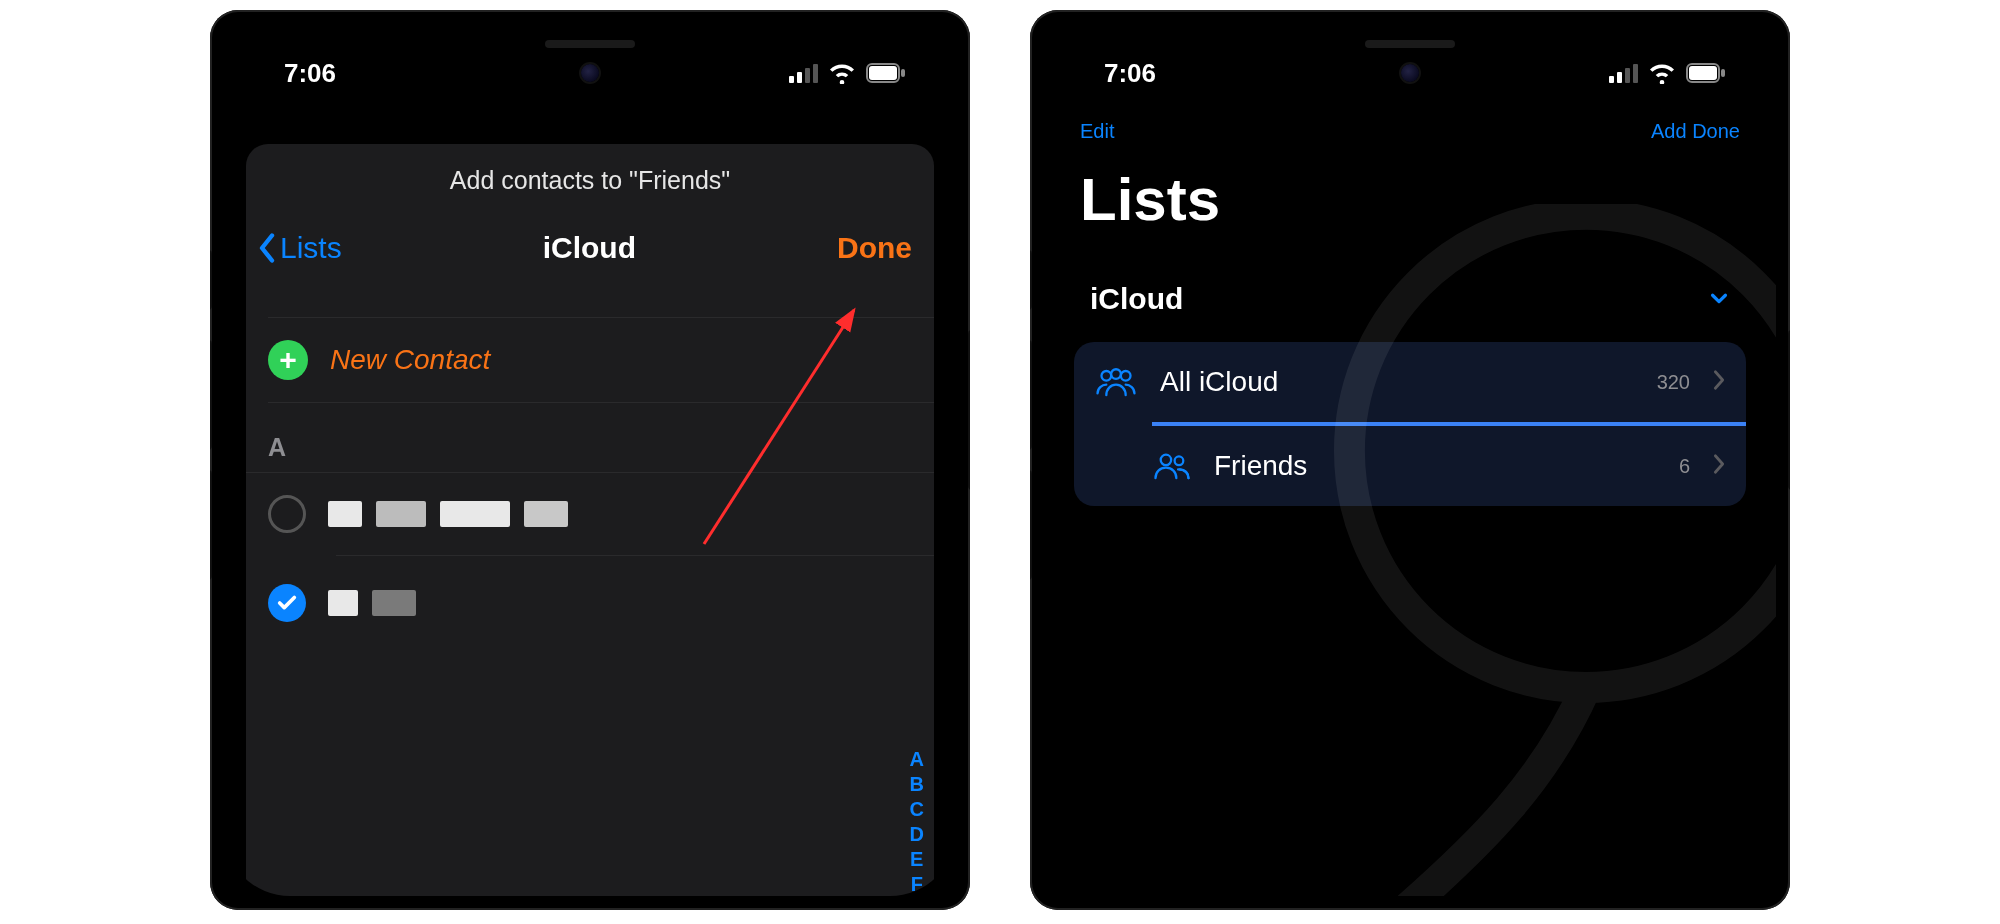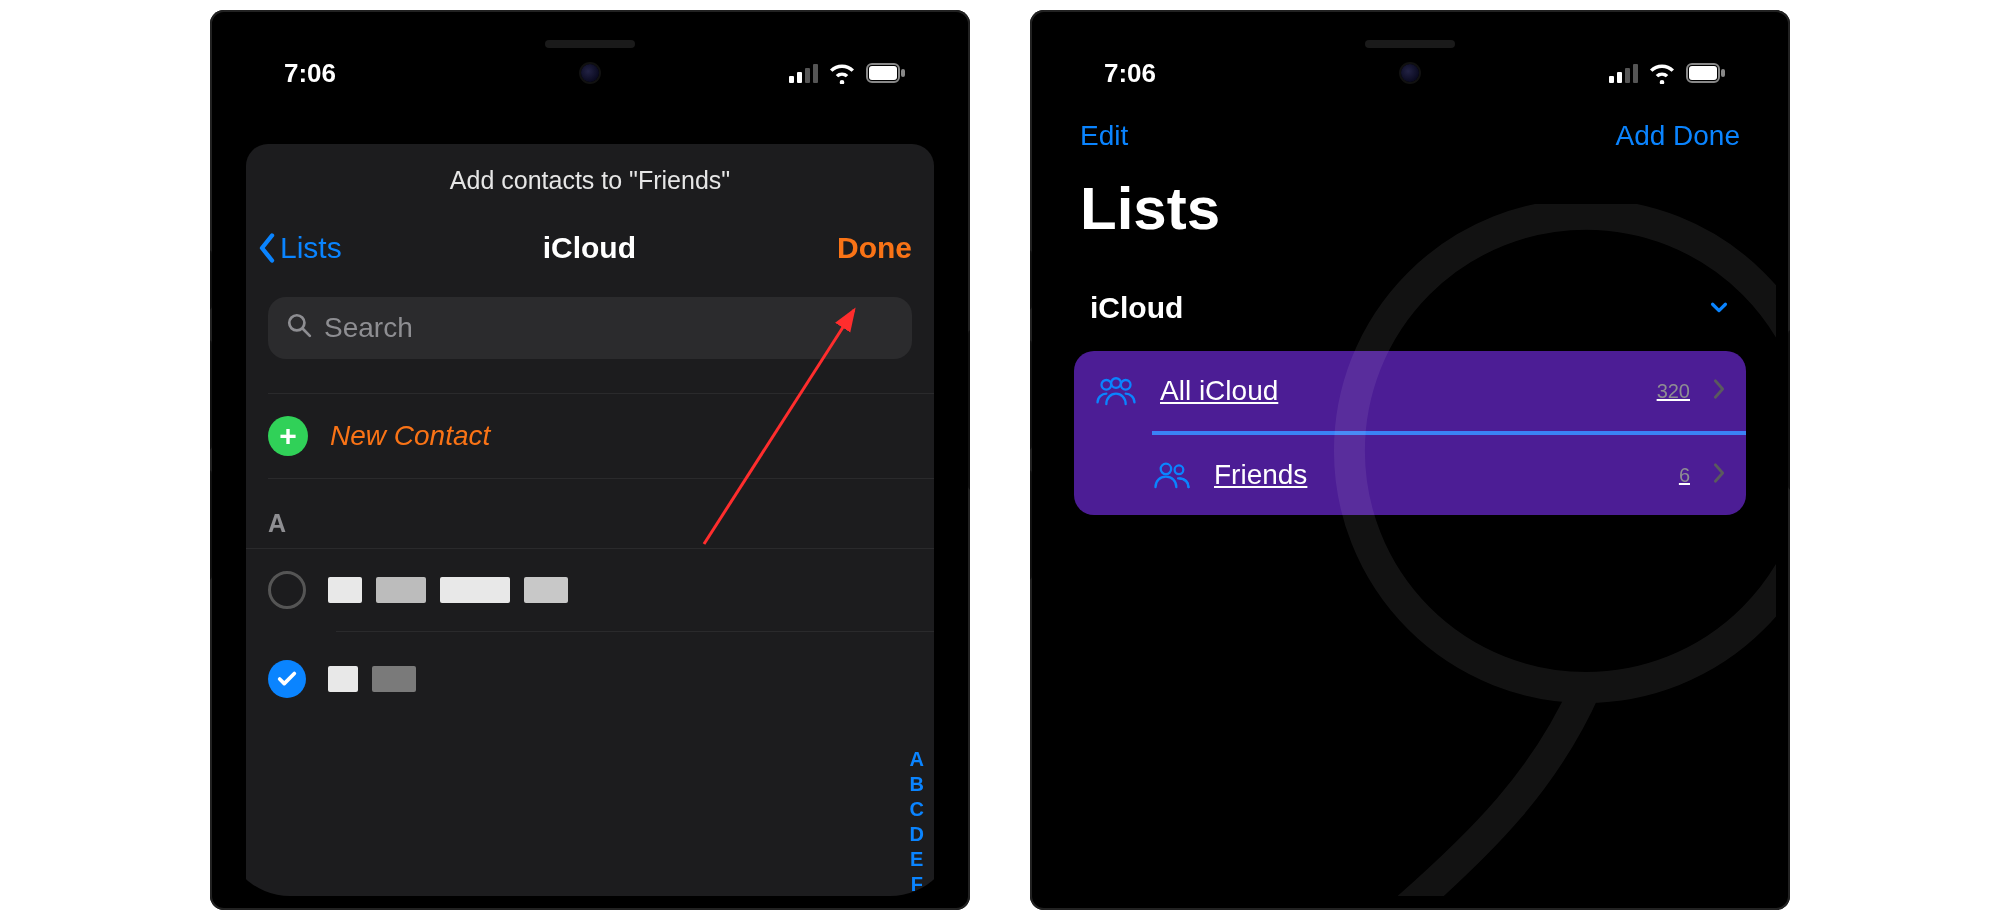--- a/index.html
+++ b/index.html
@@ -11,21 +11,21 @@
     display: flex;
     justify-content: center;
     align-items: flex-start;
     gap: 60px;
     padding-top: 10px;
   }
   .phone {
     width: 760px;
     height: 900px;
     background: #000;
-    border-radius: 14px;
+    border-radius: 28px;
     position: relative;
     padding: 14px;
     box-shadow: 0 0 0 2px #222 inset;
     overflow: hidden;
   }
   .screen {
     width: 100%;
     height: 100%;
     background: #000;
     border-radius: 66px;
@@ -162,39 +162,38 @@
   .arrow-annotation {
     position:absolute;
     pointer-events:none;
     z-index:60;
   }
   
   
   .nav-top {
     display:flex; justify-content:space-between; align-items:center;
     padding: 22px 36px 8px 36px;
-    font-size:28px; color:#0a84ff;
+    font-size:20px; color:#0a84ff;
   }
   .big-title {
     font-size: 60px; font-weight:700;
     padding: 14px 36px 30px 36px;
   }
   .account-header {
     display:flex; justify-content:space-between; align-items:center;
     padding: 18px 46px 18px 46px;
     font-size: 30px; font-weight:600;
   }
   .chev-down svg { width:22px; height:22px; }
   
   .list-card {
     margin: 8px 30px;
-    background:#4c1d95;
+    background:#0f172a;
     border-radius: 20px;
     overflow:hidden;
-    text-decoration:underline;
   }
   .list-row {
     display:flex; align-items:center; gap:22px;
     padding: 24px 20px;
     font-size:28px;
   }
   .list-row + .list-row { border-top:1px solid #2a2a2c; margin-left:78px; padding-left:0; }
   
   .group-icon svg { width:44px; height:30px; display:block; }
   .pair-icon svg { width:40px; height:28px; display:block;}
@@ -259,29 +258,20 @@
         <div class="nav-back">
           <svg viewBox="0 0 14 24">
               <path fill="none" stroke="#0a84ff" stroke-width="3.5" stroke-linecap="round" stroke-linejoin="round" d="M11 2 3 12l8 10"></path>
             </svg>
           <span>Lists</span>
         </div>
         <div class="nav-title-center">iCloud</div>
         <div class="nav-done">Done</div>
       </div>
 
-      <div class="search-row">
-        <span>
-          <svg viewBox="0 0 24 24">
-              <circle cx="10" cy="10" r="7" fill="none" stroke="#8e8e92" stroke-width="2.5"></circle>
-              <line x1="15.5" y1="15.5" x2="22" y2="22" stroke="#8e8e92" stroke-width="2.5" stroke-linecap="round"></line>
-            </svg>
-        </span>
-        <span>Search</span>
-      </div>
 
       <div class="row-list">
         <div class="divider"></div>
         <div class="row">
           <div class="plus-badge">+</div>
           <span class="link-blue">New Contact</span>
         </div>
         <div class="divider"></div>
       </div>
 

